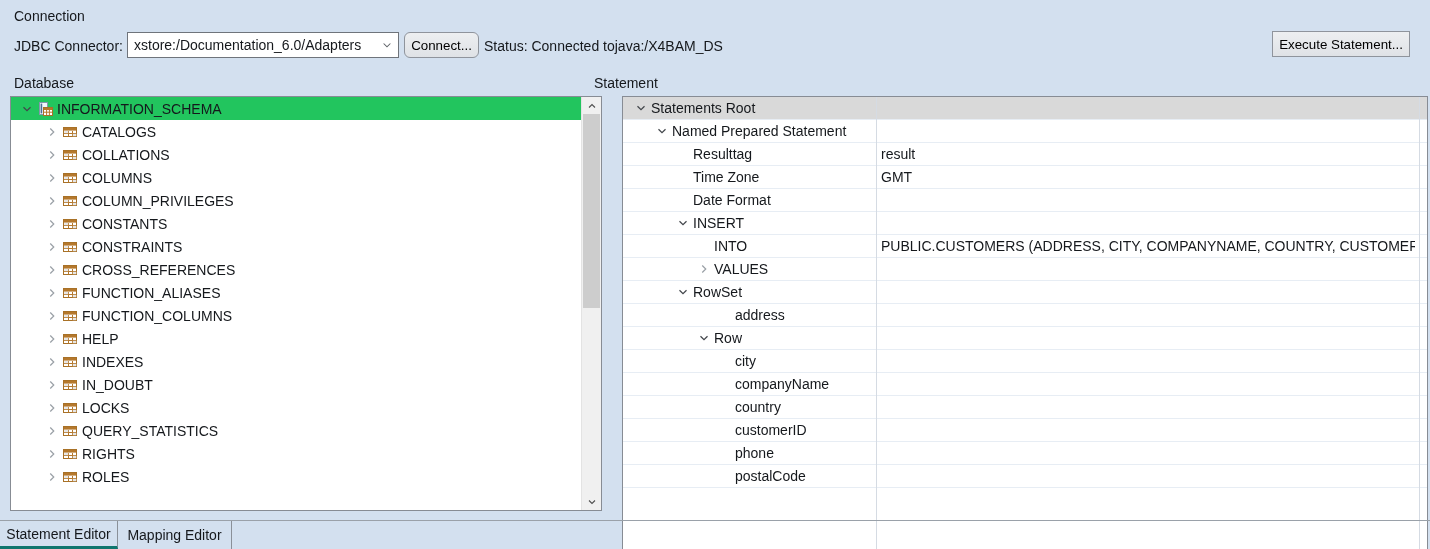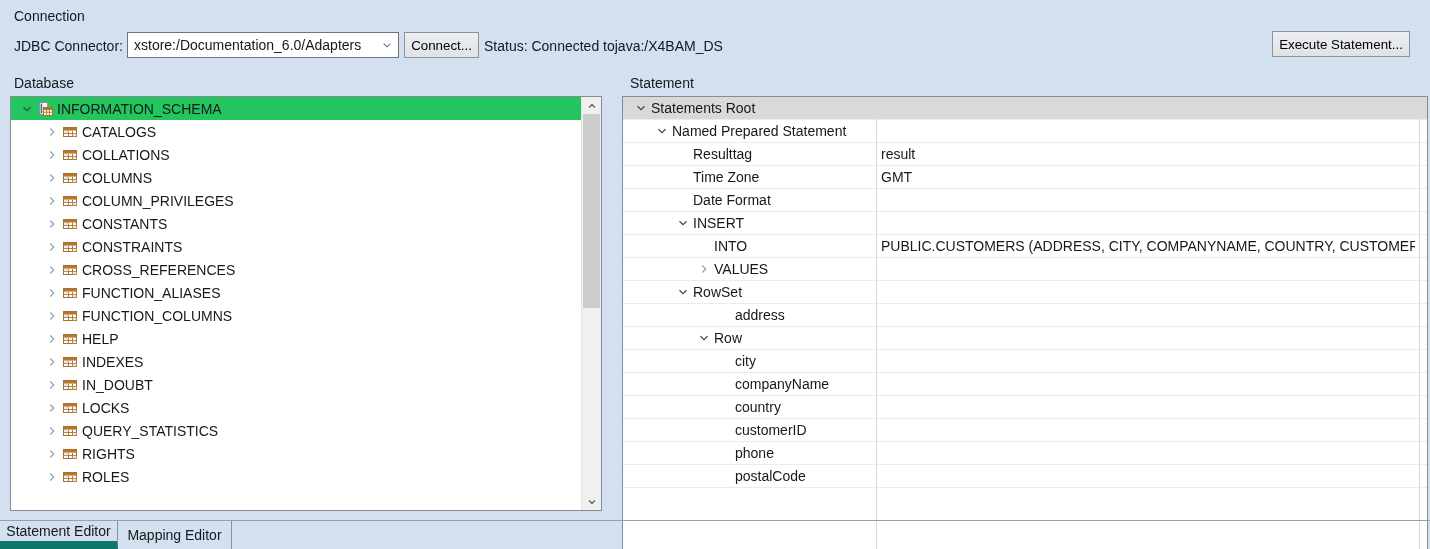--- a/index.html
+++ b/index.html
@@ -46,47 +46,47 @@
   .vdiv{position:absolute;top:0;bottom:0;width:1px;background:#d5dbe3;}
 
   .chev svg{display:none;}
   .chev.expanded svg.down{display:block;}
   .chev.collapsed svg.right{display:block;}
 
   
   #tabbar{position:absolute;left:0;right:0;top:520px;height:29px;border-top:1px solid #9aa1a9;box-sizing:border-box;display:flex;}
   .tab{height:100%;box-sizing:border-box;display:flex;align-items:center;justify-content:center;
        border-right:1px solid #8a9098;padding:0 6px;white-space:nowrap;}
-  .tab.active{border-bottom:8px solid #0f766e;text-align:center;}
+  .tab.active{border-bottom:3px solid #0f766e;text-align:center;}
 </style>
 </head>
 <body>
 
 <div id="app">
 
   <div class="lbl-static" style="left:14px;top:8px;">Connection</div>
   <div class="lbl-static" style="left:14px;top:38px;">JDBC Connector:</div>
 
   <div class="combo">
     <span class="val">xstore:/Documentation_6.0/Adapters</span>
     <span class="arrow">
       <svg width="12" height="12" viewBox="0 0 16 16">
           <path d="M3.5 6l4.5 4.5L12.5 6" fill="none" stroke="#5f6368" stroke-width="1.4"></path>
         </svg>
     </span>
   </div>
 
-  <button class="btn" style="left:404px;top:32px;width:75px;">Connect...</button>
+  <button class="btn" style="left:404px;top:32px;width:75px;border-radius:6px;">Connect...</button>
 
   <div class="lbl-static" style="left:484px;top:38px;">Status: Connected tojava:/X4BAM_DS</div>
 
   <button class="btn" style="left:1272px;top:31px;width:138px;">Execute Statement...</button>
 
   <div class="lbl-static" style="left:14px;top:75px;">Database</div>
-  <div class="lbl-static" style="left:630px;top:75px;text-align:right;">Statement</div>
+  <div class="lbl-static" style="left:594px;top:75px;text-align:right;">Statement</div>
 
   <div class="panel" id="db-panel">
     <div id="db-rows">
       <div class="trow root sel">
         <span class="chev expanded">
           <svg class="down" width="14" height="14" viewBox="0 0 16 16">
               <path d="M4 6l4 4 4-4" fill="none" stroke="#42464b" stroke-width="1.4"></path>
             </svg>
         </span>
         <svg class="icon" viewBox="0 0 16 16">

